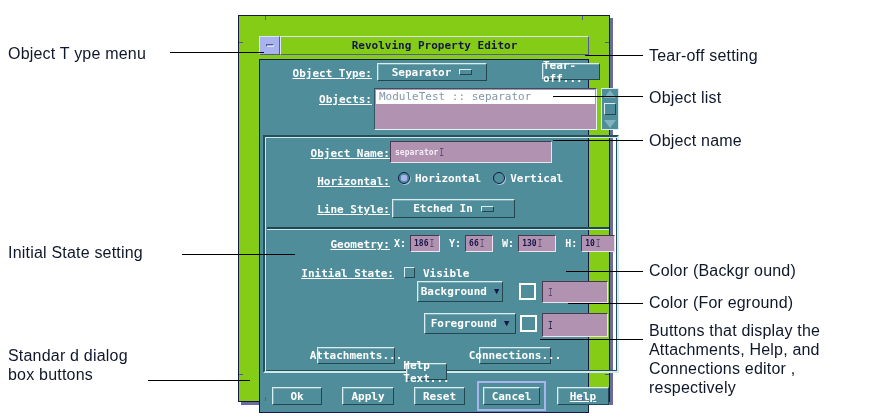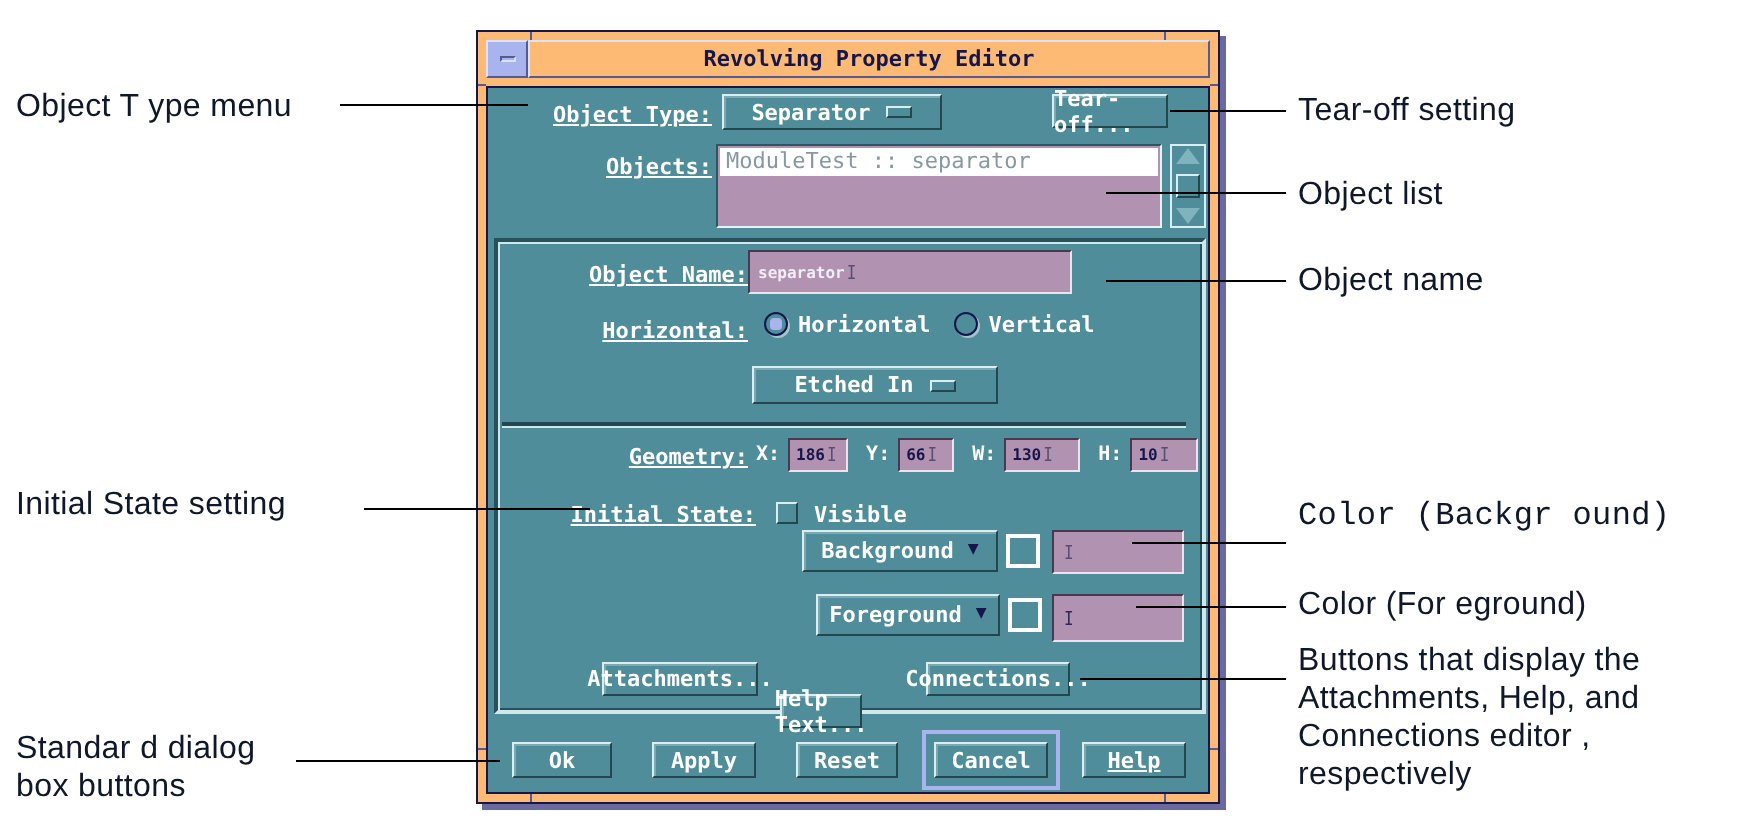--- a/index.html
+++ b/index.html
@@ -11,22 +11,22 @@
   .callout{
     position:absolute;color:#0f172a;font-size:16px;line-height:19px;
     letter-spacing:0.2px;white-space:pre-line;z-index:6;
     font-family:"Liberation Sans", sans-serif;
   }
   .cline{position:absolute;height:1px;background:#000;z-index:6;}
 
   
   .window{
     position:absolute;left:238px;top:15px;width:372px;height:387px;
-    background:#fdba74;border:1px solid #16164a;box-sizing:border-box;
-    padding:4px;box-shadow:3px 3px 0 #6a6a9e;z-index:1;
+    background:#84cc16;border:1px solid #16164a;box-sizing:border-box;
+    padding:20px;box-shadow:3px 3px 0 #6a6a9e;z-index:1;
   }
   .titlebar-row{display:flex;height:19px;}
   .minimize-box{
     width:21px;height:19px;background:#a9b3ee;box-sizing:border-box;
     border-top:1px solid #dde2fb;border-left:1px solid #dde2fb;
     border-bottom:1px solid #555a94;border-right:1px solid #555a94;
     display:flex;align-items:center;justify-content:center;
   }
   .minimize-glyph{width:8px;height:3px;background:#a9b3ee;box-sizing:border-box;
     border-top:1px solid #555a94;border-left:1px solid #555a94;
@@ -136,27 +136,27 @@
     border-top:1px solid #463950;border-left:1px solid #463950;
     border-bottom:1px solid #efe2ef;border-right:1px solid #efe2ef;
     font:bold 8px "DejaVu Sans Mono", monospace;color:#16164a;}
   .fieldtext-small{font:bold 8px "DejaVu Sans Mono", monospace;color:#f2eef8;}
 </style>
 </head>
 <body>
 
 <div class="callout" style="left:8px;top:44px;">Object T ype menu</div>
 <div class="callout" style="left:8px;top:243px;">Initial State setting</div>
-<div class="callout" style="left:8px;top:365px;">Standar d dialog
+<div class="callout" style="left:8px;top:346px;">Standar d dialog
 box buttons</div>
 
 <div class="callout" style="left:649px;top:46px;">Tear-off setting</div>
 <div class="callout" style="left:649px;top:88px;">Object list</div>
 <div class="callout" style="left:649px;top:131px;">Object name</div>
-<div class="callout" style="left:649px;top:249px;font-family:Liberation Mono, monospace;">Color (Backgr ound)</div>
+<div class="callout" style="left:649px;top:261px;">Color (Backgr ound)</div>
 <div class="callout" style="left:649px;top:293px;">Color (For eground)</div>
 <div class="callout" style="left:649px;top:321px;">Buttons that display the
 Attachments, Help, and
 Connections editor ,
 respectively</div>
 
 <div class="cline" style="left:170px;top:52px;width:94px;"></div>
 <div class="cline" style="left:182px;top:254px;width:113px;"></div>
 <div class="cline" style="left:148px;top:380px;width:102px;"></div>
 <div class="cline" style="left:585px;top:55px;width:58px;"></div>
@@ -212,20 +212,21 @@
     </div>
 
     <div class="mlabel" style="left:0;top:115px;width:130px;">Horizontal:</div>
     <div style="position:absolute;left:138px;top:112px;display:flex;align-items:flex-start;gap:5px;">
       <span class="radio on"></span>
       <span class="mtext">Horizontal</span>
       <span class="radio" style="margin-left:7px;"></span>
       <span class="mtext">Vertical</span>
     </div>
 
+    <div class="mlabel" style="left:0;top:143px;width:130px;">Line Style:</div>
     <div class="optmenu raised" style="left:132px;top:139px;width:123px;height:19px;">
       <span class="mtext">Etched In</span>
       <span class="optglyph"></span>
     </div>
 
     <div class="hsep" style="left:7px;top:167px;width:342px;"></div>
 
     <div class="mlabel" style="left:0;top:178px;width:130px;">Geometry:</div>
     <div class="geo-row" style="left:134px;top:175px;height:17px;">
       <span class="glab">X:</span>
@@ -248,21 +249,21 @@
           <span>10</span>
           <span class="ibeam dim">I</span>
         </span>
     </div>
 
     <div class="mlabel" style="left:0;top:207px;width:134px;">Initial State:</div>
     <div class="checkbox" style="position:absolute;left:144px;top:207px;"></div>
     <div class="mtext" style="position:absolute;left:163px;top:207px;">Visible</div>
 
 
-    <div class="btn raised" style="left:157px;top:221px;width:98px;height:21px;gap:7px;">
+    <div class="btn raised" style="left:157px;top:221px;width:86px;height:21px;gap:7px;">
       <span>Background</span>
       <span class="ddtri">▼</span>
     </div>
     <div class="swatch" style="left:259px;top:223px;width:17px;height:17px;"></div>
     <div class="field" style="left:282px;top:221px;width:66px;height:22px;">
       <span class="ibeam dim">I</span>
     </div>
 
     <div class="btn raised" style="left:164px;top:253px;width:92px;height:21px;gap:7px;">
       <span>Foreground</span>

